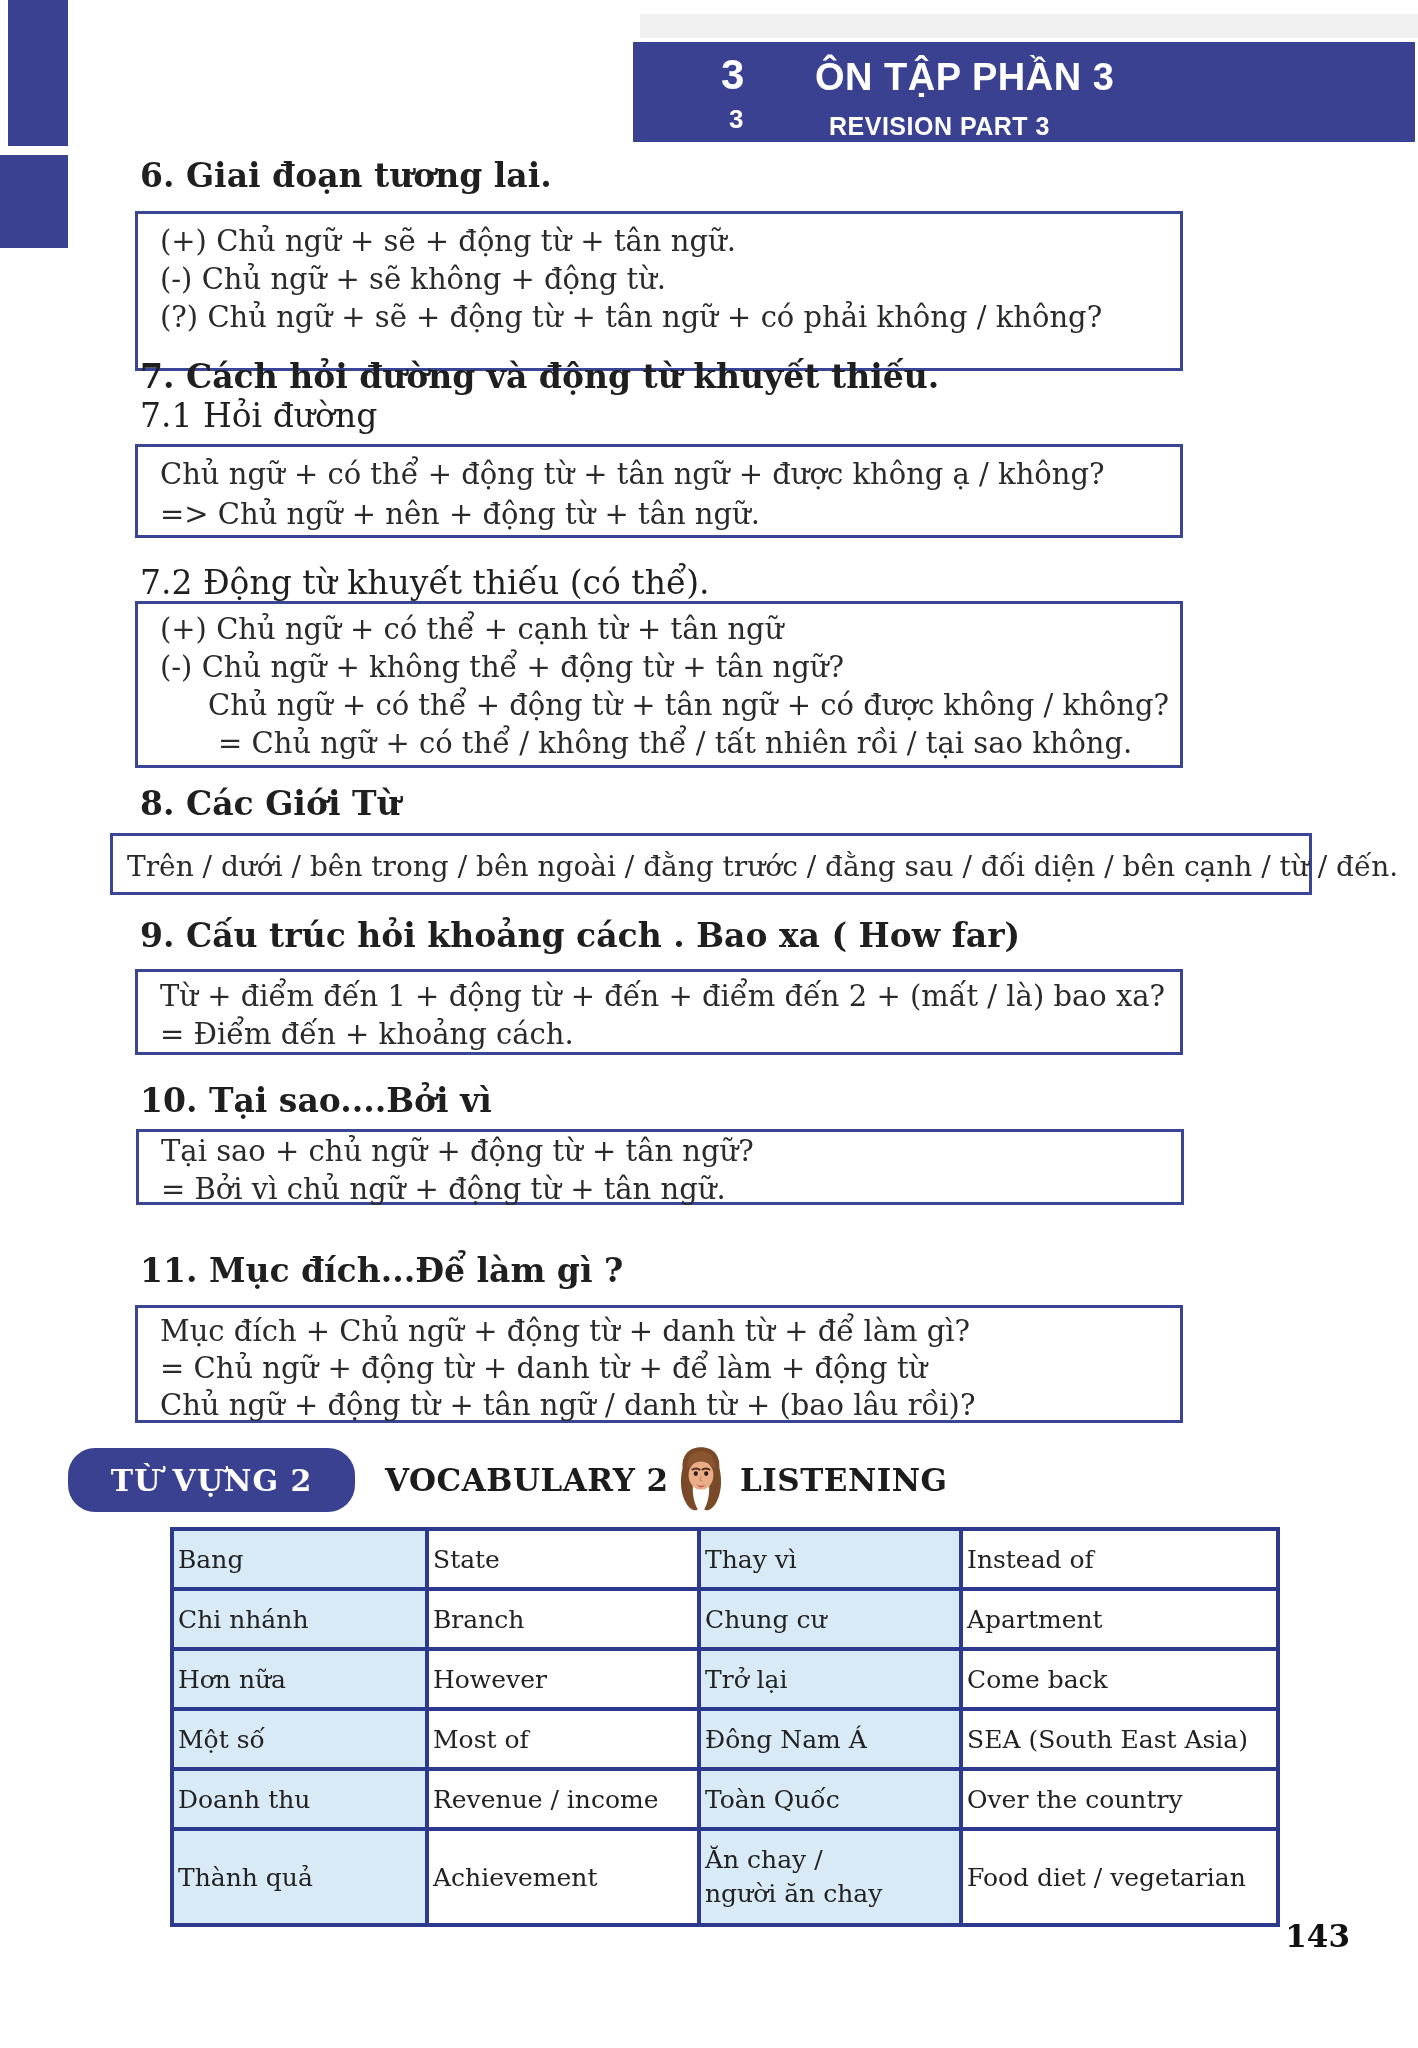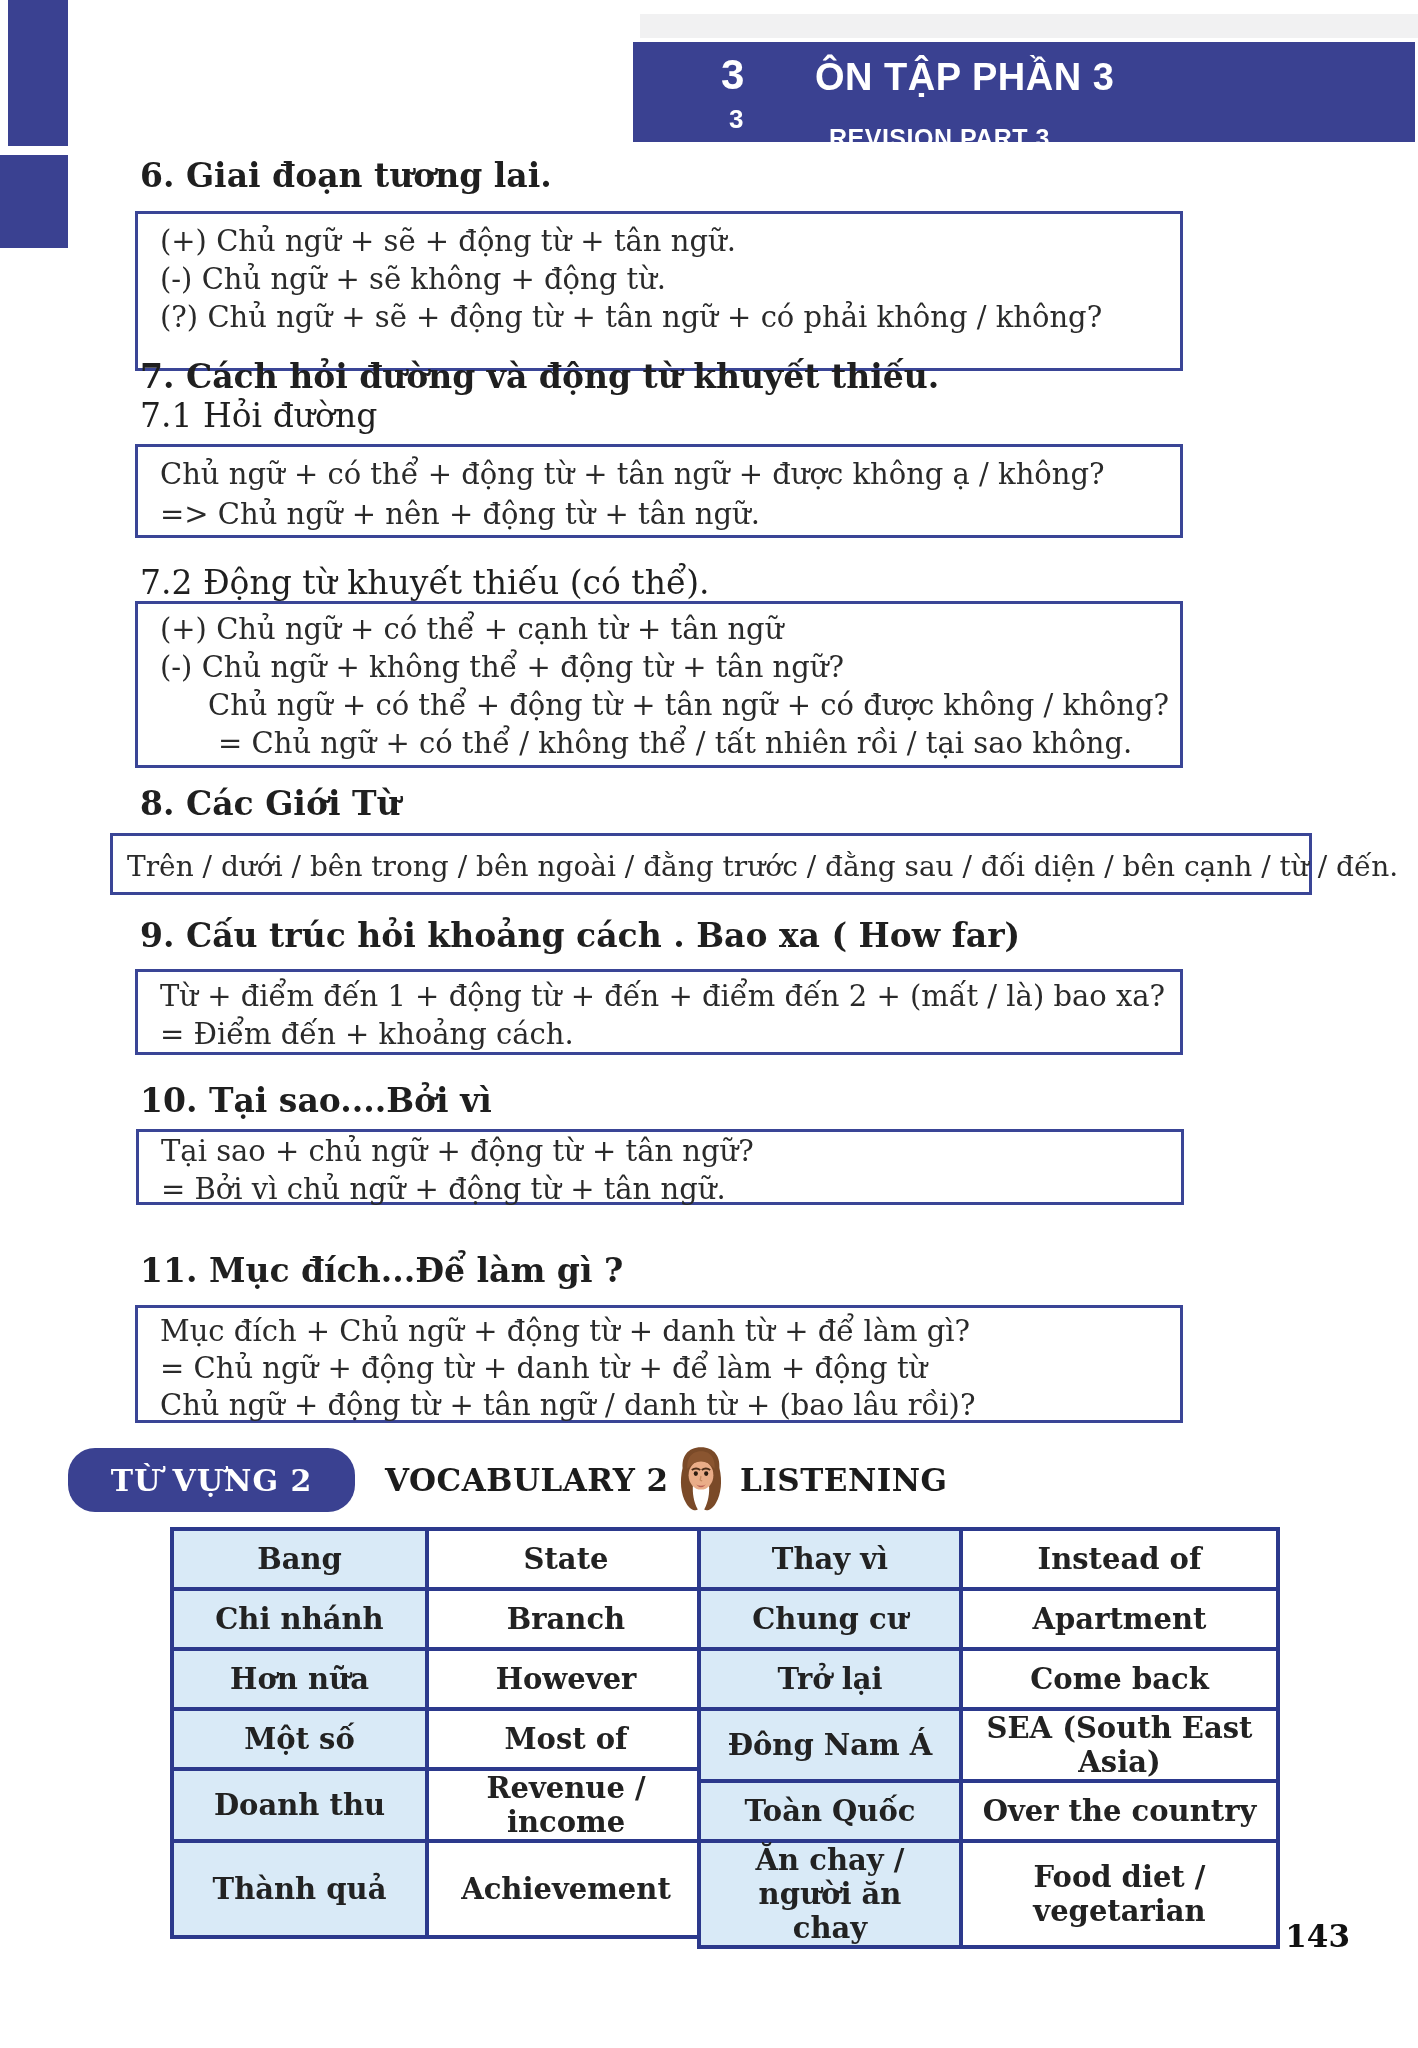--- a/index.html
+++ b/index.html
@@ -14,43 +14,43 @@
   
   .topstrip { position:absolute; left:640px; top:14px; width:778px; height:24px; background:#f1f1f2; }
   
   .banner { position:absolute; left:633px; top:42px; width:782px; height:100px; background:#3a4191;
             color:#ffffff; font-family:"Liberation Sans","DejaVu Sans",sans-serif; font-weight:bold; }
   .banner .row1 { position:absolute; left:0; top:10px; width:100%; height:46px; }
   .banner .num1 { position:absolute; left:88px; top:0; font-size:42px; line-height:46px; }
   .banner .title { position:absolute; left:182px; top:3px; font-size:38px; line-height:44px; letter-spacing:0.5px; }
   .banner .row2 { position:absolute; left:0; top:62px; width:100%; height:30px; }
   .banner .num2 { position:absolute; left:96px; top:0; font-size:26px; line-height:30px; }
-  .banner .subtitle { position:absolute; left:196px; top:20px; font-size:25px; line-height:28px; letter-spacing:0.5px; }
+  .banner .subtitle { position:absolute; left:196px; top:8px; font-size:25px; line-height:28px; letter-spacing:0.5px; }
   
   .h { position:absolute; left:140px; font-size:33px; font-weight:bold; color:#1f1f1f; white-space:nowrap;text-align:right; }
   .h.reg { font-weight:normal; }
   
   .fbox { position:absolute; border:3px solid #3a4596; background:#ffffff; box-sizing:border-box;
           padding:8px 0 0 22px; font-size:29px; color:#2a2a2a; }
   .fbox .ln { line-height:38px; white-space:nowrap; }
   .fbox .ind1 { padding-left:48px; }
   .fbox .ind2 { padding-left:58px; }
   
   .vlabel { position:absolute; left:68px; top:1448px; width:287px; height:64px; background:#3a4191;
             color:#ffffff; font-weight:bold; font-size:30px; display:flex; align-items:center; justify-content:center;
             letter-spacing:1px;border-radius:27px; }
   .ven { position:absolute; left:385px; top:1448px; height:64px; display:flex; align-items:center;
          font-weight:bold; font-size:31px; color:#1c1c1c; letter-spacing:0.5px; }
   .vicon { position:absolute; left:677px; top:1446px; width:48px; height:68px; }
   .vlisten { position:absolute; left:740px; top:1448px; height:64px; display:flex; align-items:center;
              font-weight:bold; font-size:31px; color:#1c1c1c; letter-spacing:0.5px; }
   
   table.vtab { position:absolute; border-collapse:collapse; table-layout:fixed; }
-  table.vtab td { border:4px solid #2c398c; text-align:center; vertical-align:middle;
-                  font-size:29px; color:#222222; padding:0 4px;font-weight:bold; }
+  table.vtab td { border:4px solid #2c398c; text-align:left; vertical-align:middle;
+                  font-size:25px; color:#222222; padding:0 4px; }
   td.vi { background:#d9eaf7; }
   td.en { background:#ffffff; }
   tr.r { height:60px; }
   tr.rlast { height:96px; }
   .wrapcell { display:inline-block; max-width:190px; line-height:34px; }
   .pagenum { position:absolute; left:1260px; top:1918px; width:90px; text-align:right;
              font-weight:bold; font-size:31px; color:#111; }
 </style>
 </head>
 <body>

